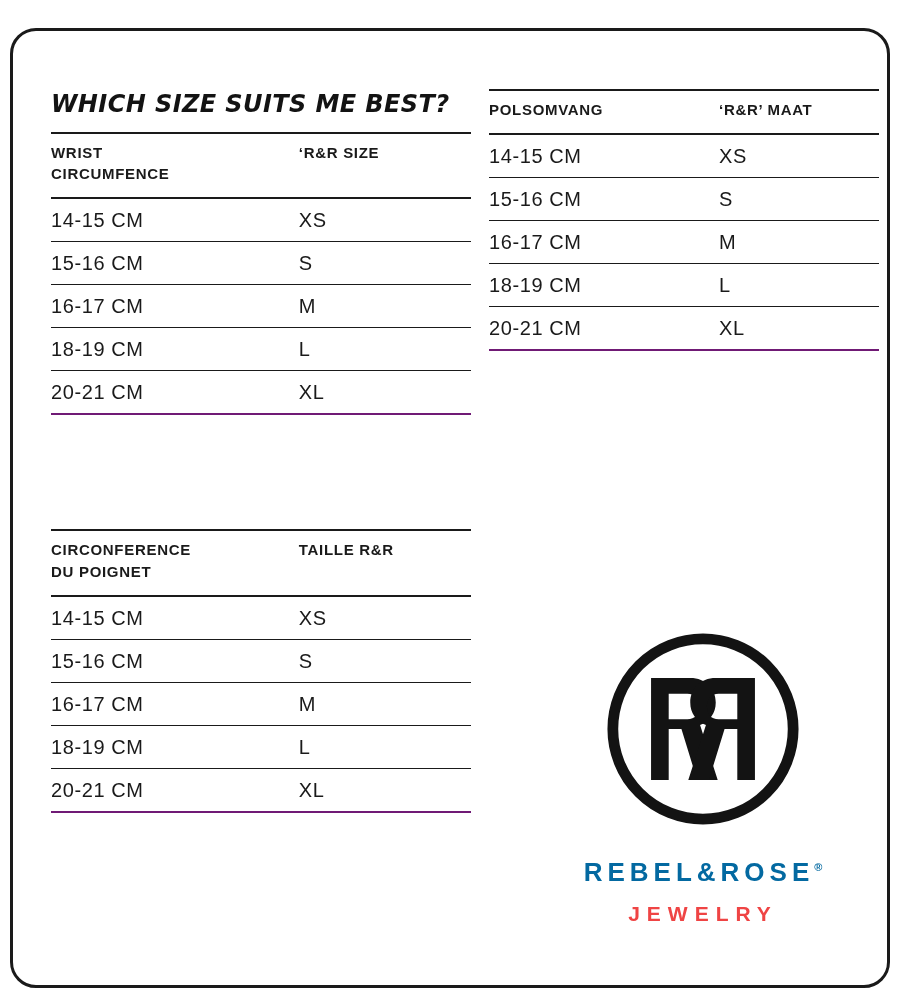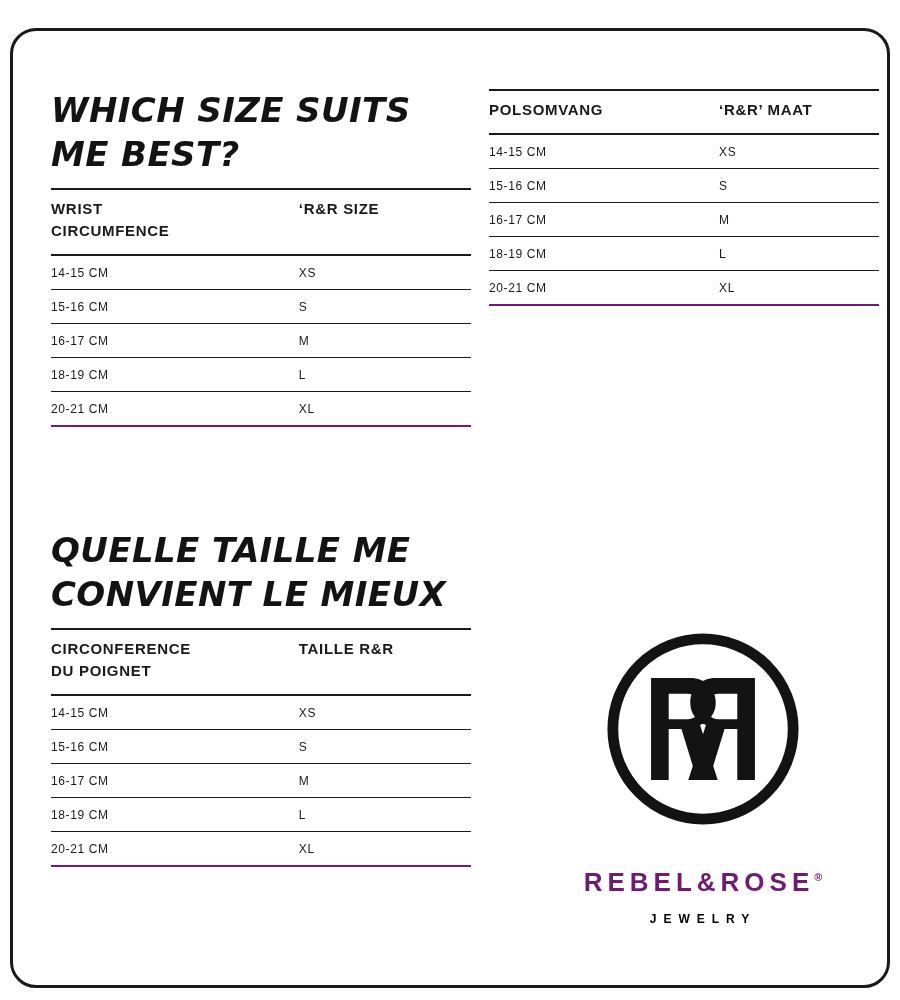--- a/index.html
+++ b/index.html
@@ -40,39 +40,39 @@
 
   .panel-en { left: 8px;  top: 28px;  width: 420px; }
   .panel-nl { left: 446px; top: 28px; width: 390px; }
   .panel-fr { left: 8px;  top: 468px; width: 420px; }
   .logo-panel { left: 470px; top: 570px; width: 380px; }
 
   .panel-title {
     font-family: "DejaVu Sans", sans-serif;
     font-weight: bold;
     font-style: italic;
-    font-size: 34px;
+    font-size: 24px;
     line-height: 1.28;
     letter-spacing: 0.4px;
     color: #131313;
     margin: 0 0 12px 0;
     text-transform: uppercase;
   }
 
   table.sizes {
     width: 100%;
     border-collapse: collapse;
     table-layout: fixed;
   }
   table.sizes th,
   table.sizes td {
     text-align: left;
     padding: 10px 0 9px 0;
     border-bottom: 2px solid #1a1a1a;
-    font-size: 12px;
+    font-size: 20px;
     letter-spacing: 0.6px;
   }
   table.sizes thead th {
     font-weight: bold;
     font-size: 15px;
     letter-spacing: 0.7px;
     padding-top: 8px;
     padding-bottom: 12px;
     vertical-align: top;
     line-height: 1.45;
@@ -96,41 +96,41 @@
   .logo-wrap {
     display: flex;
     flex-direction: column;
     align-items: center;
   }
   .logo-mark {
     width: 196px;
     height: 196px;
   }
   .wordmark {
-    margin-top: 40px;
+    margin-top: 30px;
     font-family: "Liberation Sans", sans-serif;
     font-weight: bold;
     font-size: 26px;
     letter-spacing: 5px;
-    color: #701a75;
+    color: #0369a1;
     white-space: nowrap;
     position: relative;
   }
   .wordmark .reg {
     font-size: 11px;
     vertical-align: super;
     letter-spacing: 0;
   }
   .subword {
     margin-top: 14px;
     font-family: "Liberation Sans", sans-serif;
     font-weight: bold;
-    font-size: 12px;
+    font-size: 21px;
     letter-spacing: 7px;
-    color: #000000;
+    color: #ef4444;
   }
 </style>
 </head>
 <body>
 
 <div class="card">
   <div class="grid">
 
     <section class="panel panel-en">
       <h2 class="panel-title">WHICH SIZE SUITS ME BEST?</h2>
@@ -211,21 +211,20 @@
           </tr>
           <tr>
             <td>20-21 CM</td>
             <td>XL</td>
           </tr>
         </tbody>
       </table>
     </section>
 
     <section class="panel panel-fr">
-      <h2 class="panel-title">QUELLE TAILLE ME CONVIENT LE MIEUX</h2>
       <table class="sizes">
         <colgroup>
             <col class="c1">
             <col class="c2">
           </colgroup>
         <thead>
           <tr>
             <th>
               <span class="th-line">CIRCONFERENCE</span>
               <span class="th-line">DU POIGNET</span>

